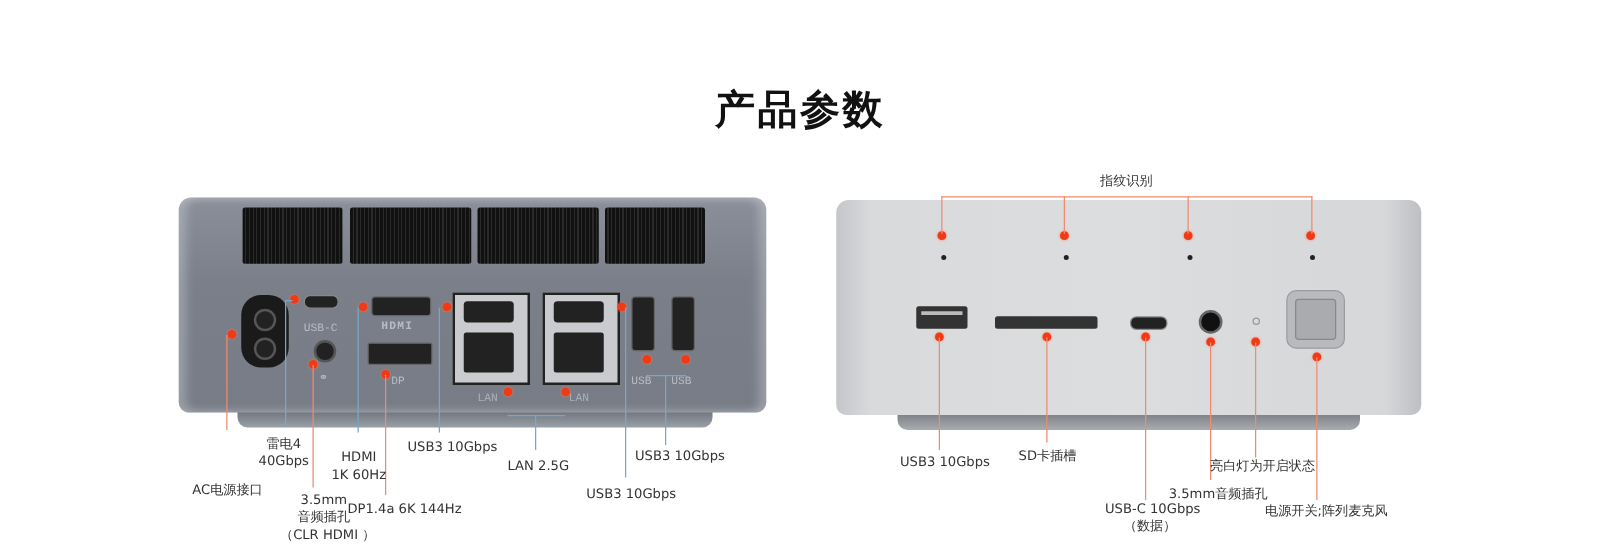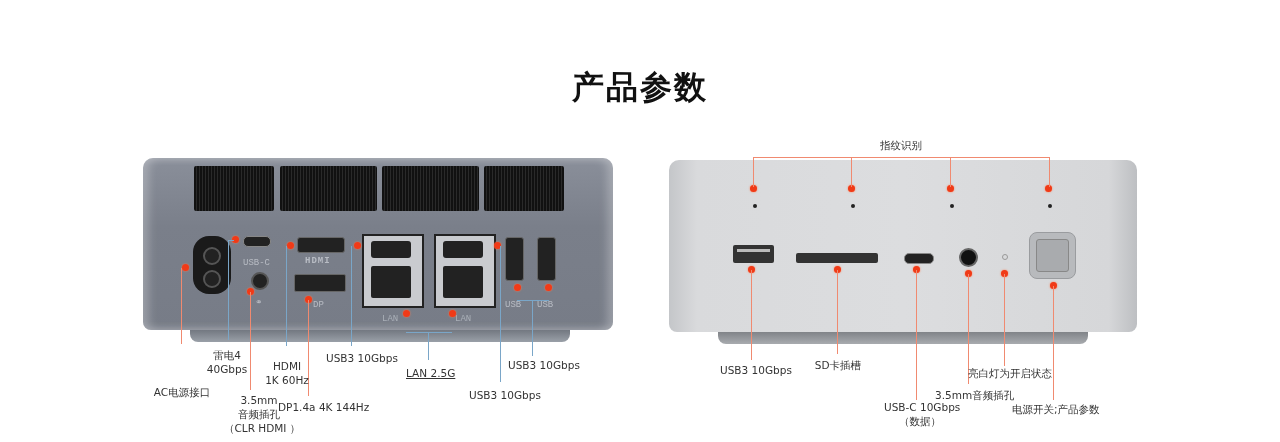--- a/index.html
+++ b/index.html
@@ -99,23 +99,23 @@
 </div>
 <div class="lbl" style="left:224px;top:393px;width:70px;">
   <div>3.5mm</div>
   <div>音频插孔</div>
   <div>（CLR HDMI ）</div>
 </div>
 <div class="lbl" style="left:262px;top:359px;width:50px;">
   <div>HDMI</div>
   <div>1K 60Hz</div>
 </div>
-<div class="lbl" style="left:278px;top:400px;width:80px;">DP1.4a 4K 144Hz</div>
+<div class="lbl" style="left:278px;top:400px;width:80px;">DP1.4a 6K 144Hz</div>
 <div class="lbl" style="left:326px;top:351px;width:62px;">USB3 10Gbps</div>
-<div class="lbl" style="left:406px;top:366px;width:46px;text-decoration:underline;">LAN 2.5G</div>
+<div class="lbl" style="left:406px;top:366px;width:46px;">LAN 2.5G</div>
 <div class="lbl" style="left:508px;top:358px;width:62px;">USB3 10Gbps</div>
 <div class="lbl" style="left:469px;top:388px;width:62px;">USB3 10Gbps</div>
 
 <div>
   <div class="front-base"></div>
   <div class="front"></div>
 
   <div class="abs" style="left:753px;top:204px;width:4px;height:4px;border-radius:50%;background:#222;"></div>
   <div class="abs" style="left:851px;top:204px;width:4px;height:4px;border-radius:50%;background:#222;"></div>
   <div class="abs" style="left:950px;top:204px;width:4px;height:4px;border-radius:50%;background:#222;"></div>
@@ -156,13 +156,13 @@
 
 <div class="lbl" style="left:866px;top:138px;width:70px;">指纹识别</div>
 <div class="lbl" style="left:720px;top:363px;width:64px;">USB3 10Gbps</div>
 <div class="lbl" style="left:812px;top:358px;width:52px;">SD卡插槽</div>
 <div class="lbl" style="left:884px;top:400px;width:72px;">
   <div>USB-C 10Gbps</div>
   <div>（数据）</div>
 </div>
 <div class="lbl" style="left:935px;top:388px;width:76px;">3.5mm音频插孔</div>
 <div class="lbl" style="left:968px;top:366px;width:66px;">亮白灯为开启状态</div>
-<div class="lbl" style="left:1012px;top:402px;width:84px;">电源开关;产品参数</div>
+<div class="lbl" style="left:1012px;top:402px;width:84px;">电源开关;阵列麦克风</div>
 
 </body></html>

